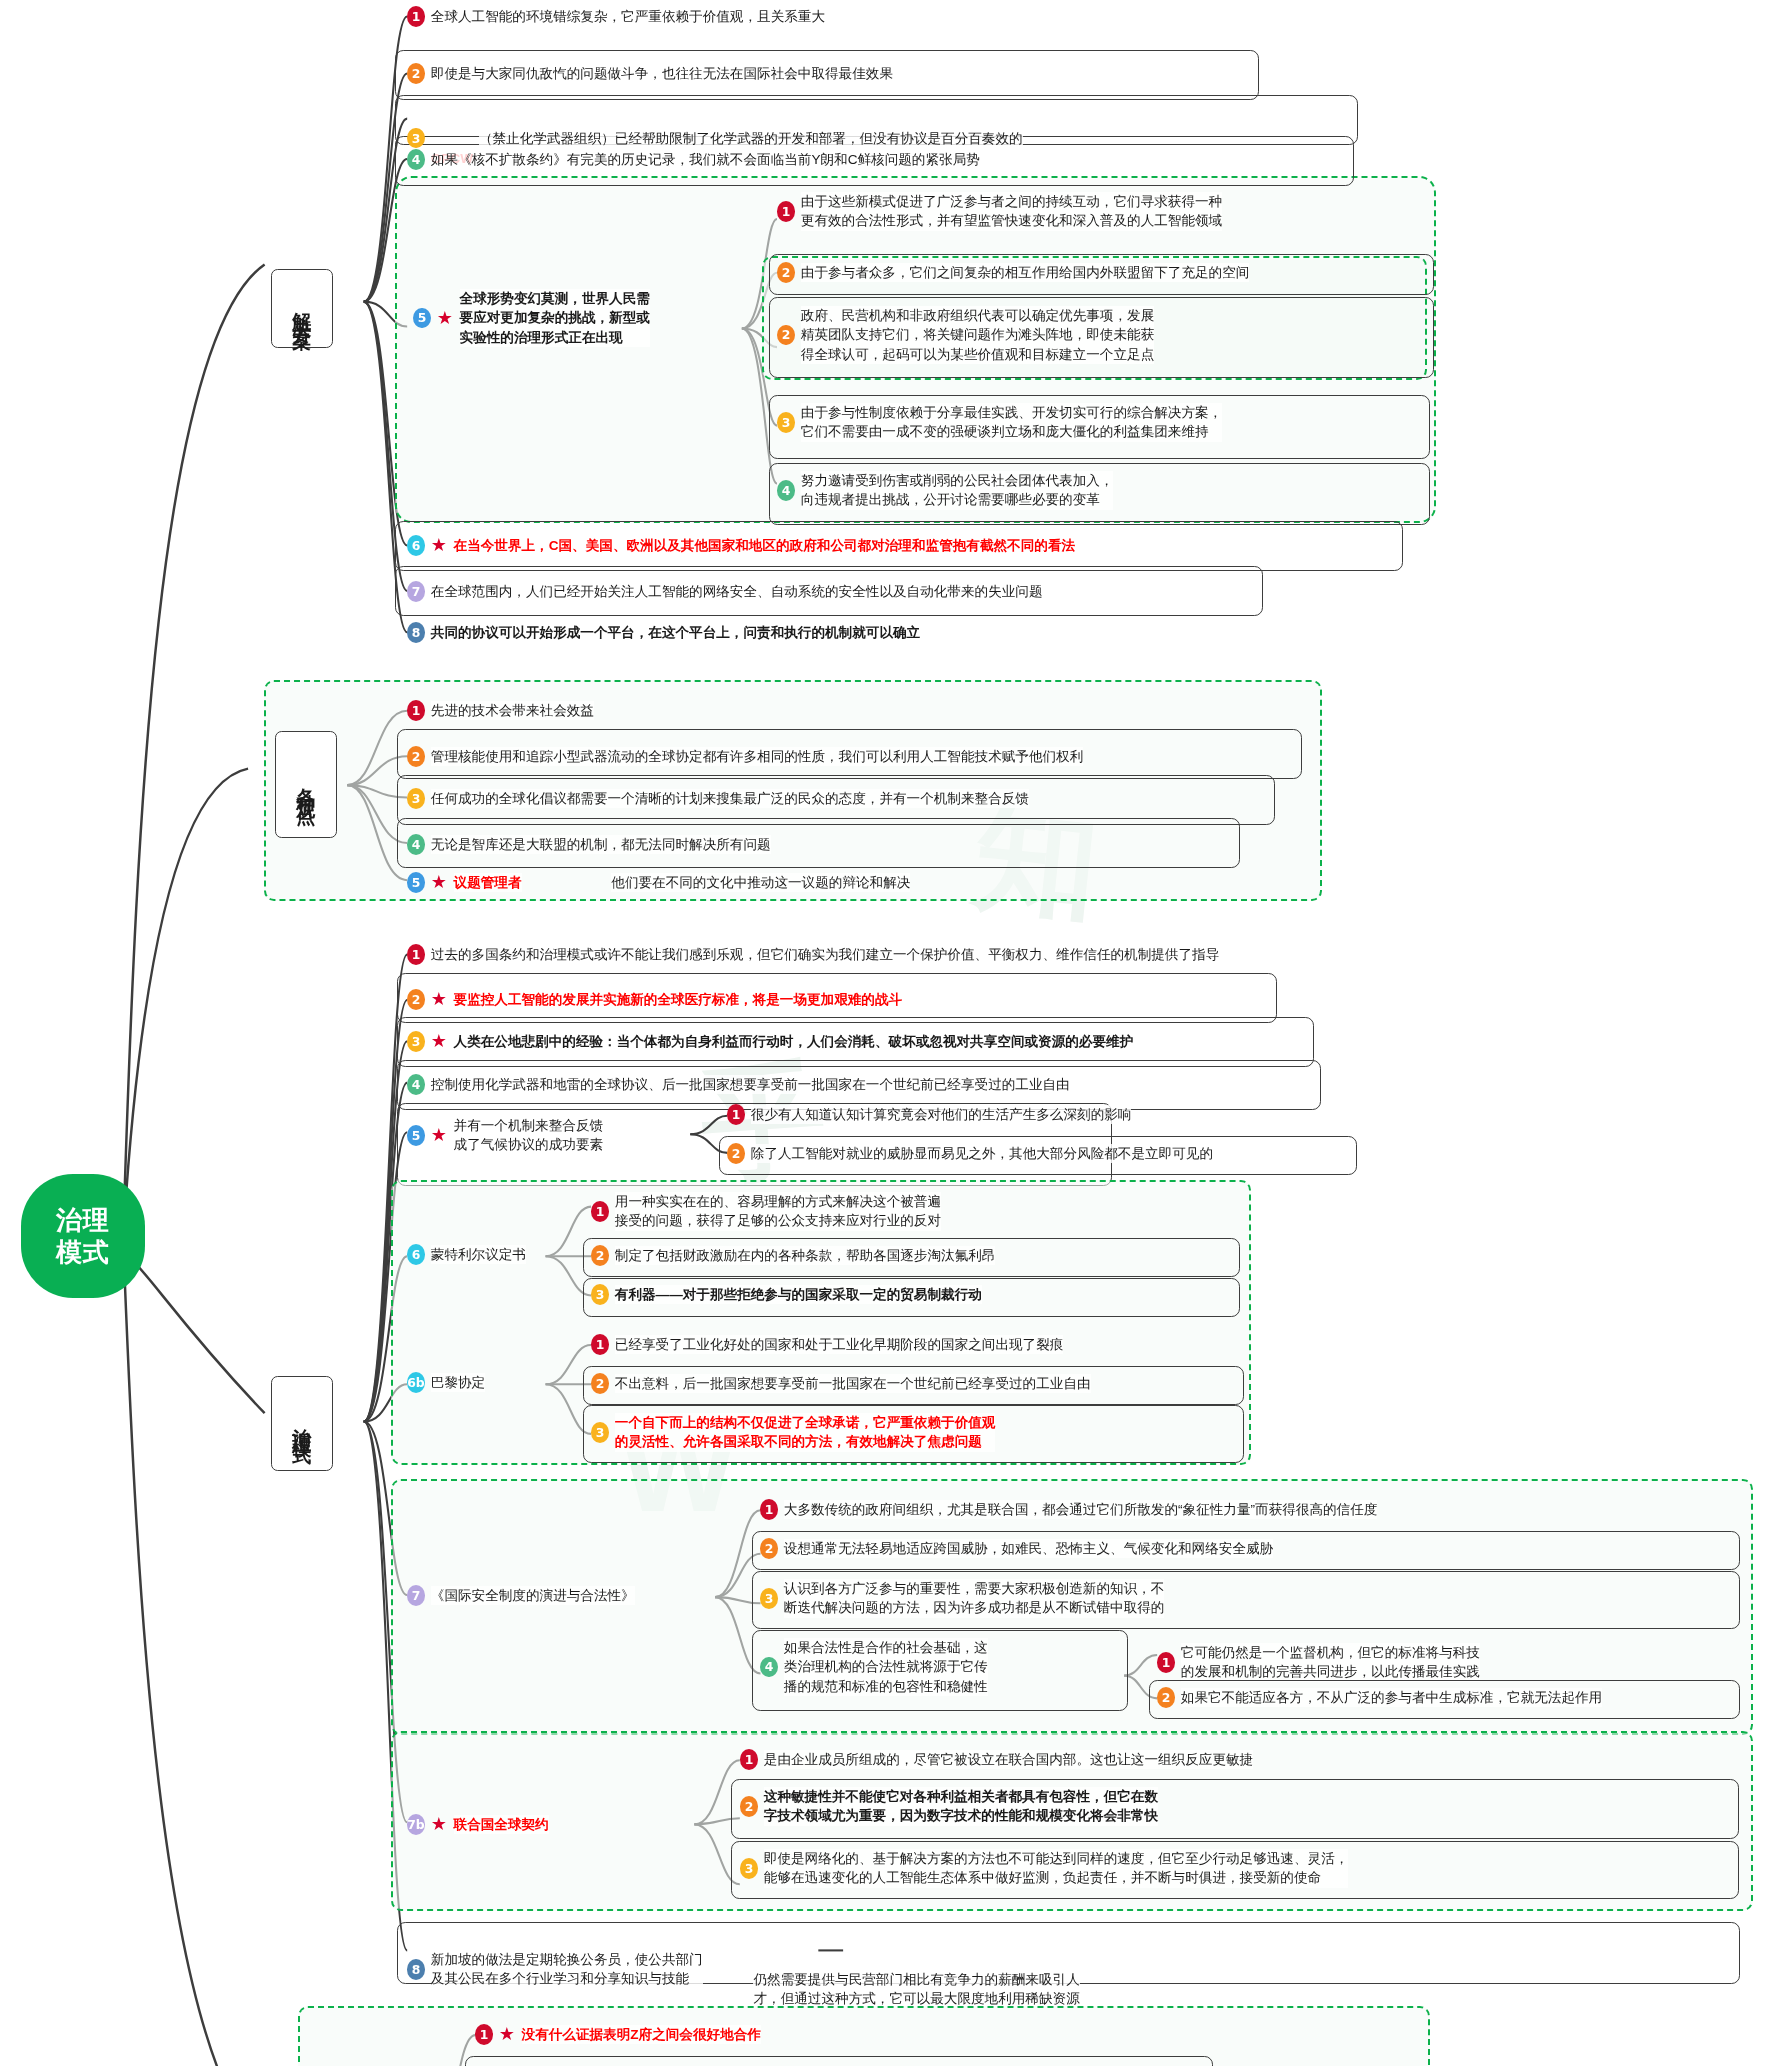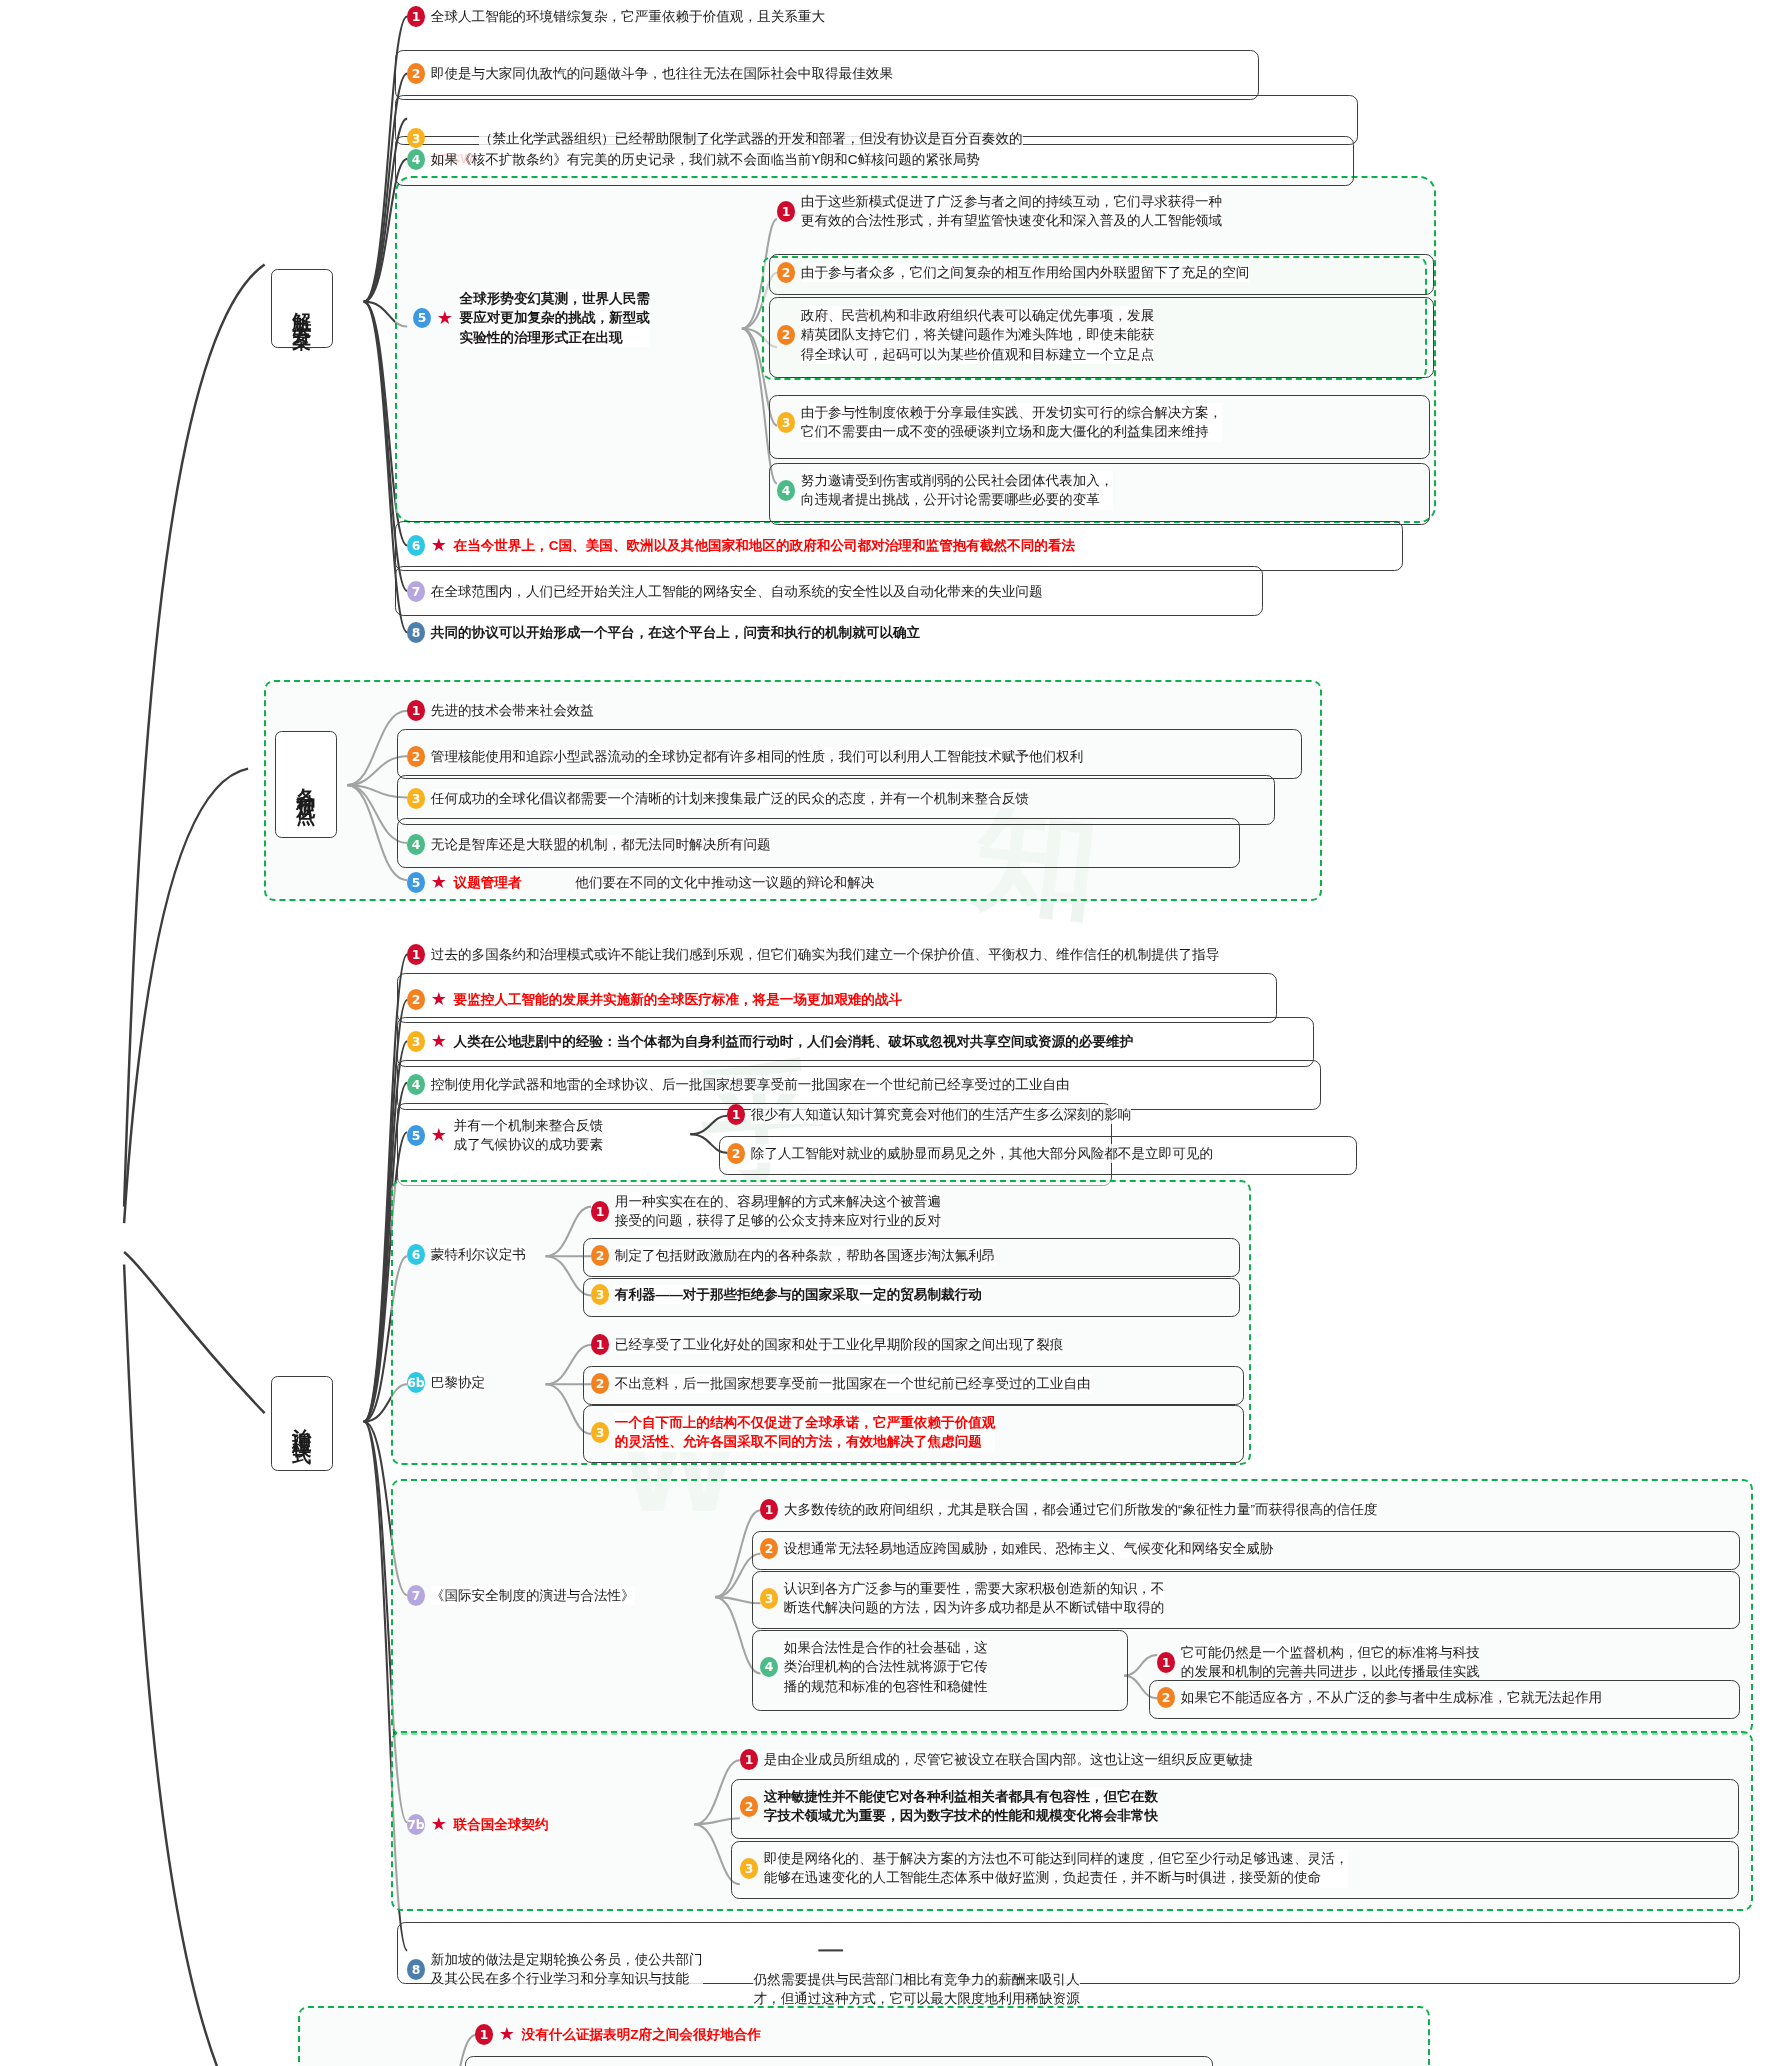--- a/index.html
+++ b/index.html
@@ -202,20 +202,24 @@
     <g fill="none" stroke="#3d3d3d" stroke-width="5">
       <path d="M 1040 5230 C 1100 5230 1100 4925 1150 4925"></path>
       <path d="M 1040 5230 C 1100 5230 1100 5030 1150 5030"></path>
       <path d="M 1040 5230 C 1100 5230 1100 5130 1150 5130"></path>
       <path d="M 1040 5230 C 1100 5230 1100 5230 1150 5230"></path>
       <path d="M 1040 5230 C 1100 5230 1100 5330 1150 5330"></path>
       <path d="M 1040 5230 C 1100 5230 1100 5430 1150 5430"></path>
     </g>
   </svg>
 
+  <div class="root" style="left:20.7px; top:1174px;">
+    <span>治理</span>
+    <span>模式</span>
+  </div>
 
   <div class="branch-label" style="left:271px; top:269px; width:62px; height:79px;">
     <span>解决方案</span>
   </div>
 
   <div class="frame" style="left:395px; top:176px; width:1041px; height:347px; border-radius:16.5px;"></div>
   <div class="frame" style="left:762px; top:256px; width:665px; height:124px;"></div>
 
   <div class="card" style="left:395px; top:50px; width:864px; height:50px;"></div>
   <div class="card" style="left:395px; top:95px; width:963px; height:50px;"></div>
@@ -319,21 +323,21 @@
     <span class="txt">任何成功的全球化倡议都需要一个清晰的计划来搜集最广泛的民众的态度，并有一个机制来整合反馈</span>
   </div>
   <div class="row" style="left:407px; top:834px;">
     <span class="bullet c4">4</span>
     <span class="txt">无论是智库还是大联盟的机制，都无法同时解决所有问题</span>
   </div>
   <div class="row" style="left:407px; top:872px;">
     <span class="bullet c5">5</span>
     <span class="star">★</span>
     <span class="txt red">议题管理者</span>
-    <span class="txt" style="margin-left:48px;">他们要在不同的文化中推动这一议题的辩论和解决</span>
+    <span class="txt" style="margin-left:84px;">他们要在不同的文化中推动这一议题的辩论和解决</span>
   </div>
 
   <div class="branch-label" style="left:271px; top:1376px; width:62px; height:95px;">
     <span>治理模式</span>
   </div>
 
   <div class="card" style="left:397px; top:973px; width:880px; height:50px;"></div>
   <div class="card" style="left:397px; top:1017px; width:917px; height:50px;"></div>
   <div class="card" style="left:397px; top:1060px; width:924px; height:50px;"></div>
   <div class="card" style="left:397px; top:1103px; width:715px; height:83px;"></div>

